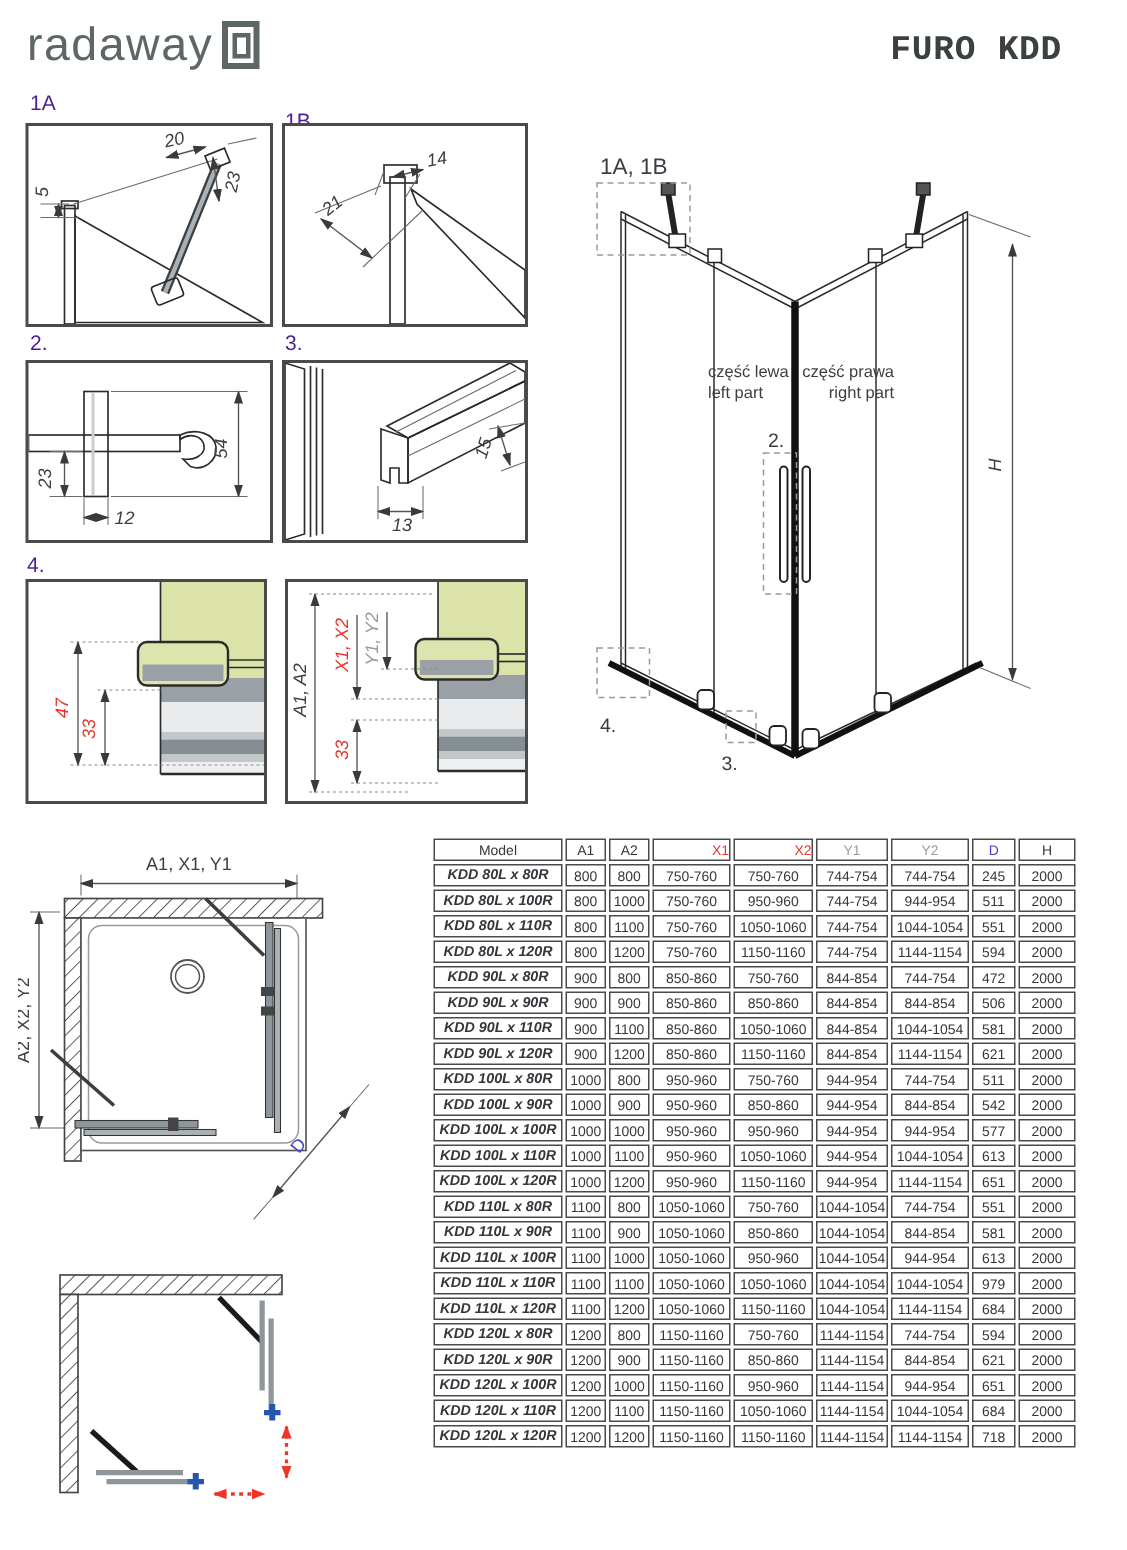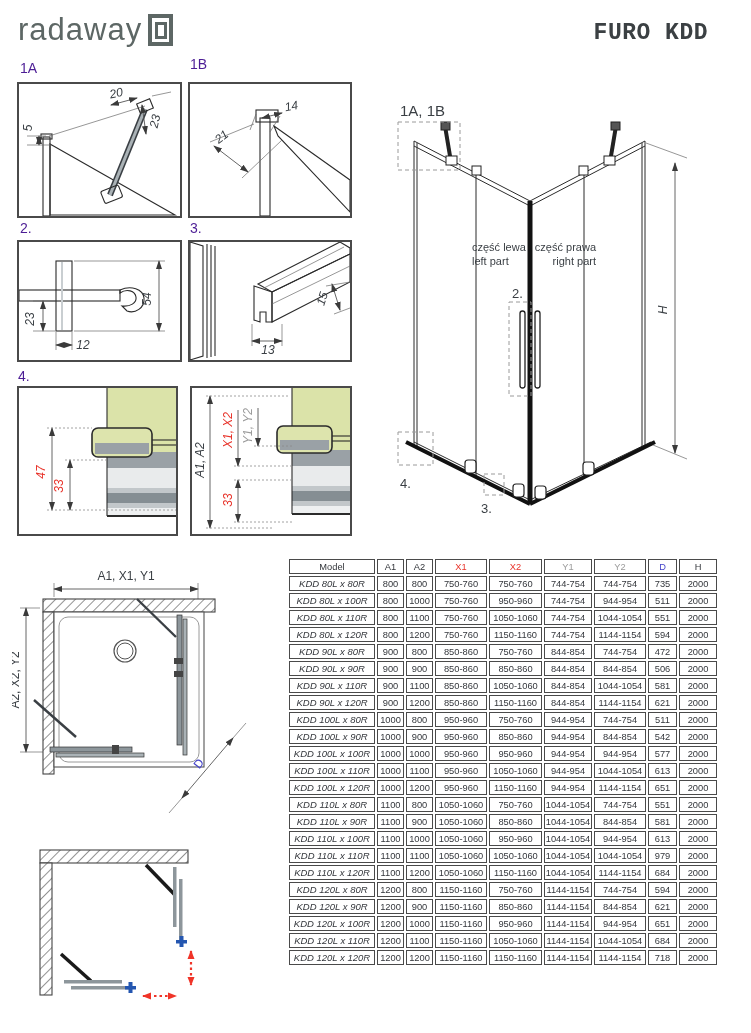--- a/index.html
+++ b/index.html
@@ -22,22 +22,22 @@
   .dimln{stroke:#555;stroke-width:.9;fill:none;}
   .dot{stroke:#8a8a8a;stroke-width:.8;stroke-dasharray:2,2;fill:none;}
   .oln{stroke:#2b2b2b;stroke-width:1.1;fill:none;}
   .dash{fill:none;stroke:#9a9a9a;stroke-width:1;stroke-dasharray:4,3;}
   
   #spec{position:absolute;left:287px;top:557px;width:432px;border-collapse:separate;border-spacing:2px;
         table-layout:fixed;background:#fff;}
   #spec td,#spec th{border:1px solid #4a4a4a;font-size:9.3px;text-align:center;vertical-align:middle;
         height:13px;padding:0;color:#33363b;white-space:nowrap;overflow:hidden;}
   #spec th{font-weight:normal;}
-  #spec td.model{font-weight:normal;font-style:italic;font-size:9.5px;}
-  #spec .hred{color:#e8332a;} #spec .hgray{color:#9b9b9b;} #spec .hblue{color:#4443c9;}
+  #spec td.model{font-weight:bold;font-style:italic;font-size:9.5px;}
+  #spec .hred{color:#e8332a;text-align:right;} #spec .hgray{color:#9b9b9b;} #spec .hblue{color:#4443c9;}
 </style>
 </head>
 <body>
 
 <div id="page">
 
   <svg width="0" height="0" style="position:absolute" aria-hidden="true">
     <defs>
       <linearGradient id="gH" x1="0" y1="0" x2="1" y2="0">
         <stop offset="0" stop-color="#1f6aa5"></stop>
@@ -96,21 +96,21 @@
         <line x1="20" y1="52" x2="20" y2="61" class="dimln" marker-start="url(#mA)" marker-end="url(#mA)"></line>
         <line x1="8" y1="52" x2="27" y2="52" class="thin"></line>
           <line x1="8" y1="61" x2="33" y2="61" class="thin"></line>
         <text class="dim" x="98" y="13" text-anchor="middle" transform="rotate(-12 98 13)">20</text>
         <text class="dim" x="140" y="38" text-anchor="middle" transform="rotate(-78 140 38)">23</text>
         <text class="dim" x="13" y="44" text-anchor="middle" transform="rotate(-90 13 44)">5</text>
       </g>
     </svg>
   </div>
 
-  <div class="dlabel" style="left:190px;top:56px">1B</div>
+  <div class="dlabel" style="left:190px;top:72px">1B</div>
   <div class="dbox" style="left:188px;top:82px;width:164px;height:136px">
     <svg viewBox="0 0 160 132">
       <g>
         <rect x="70" y="34" width="10" height="98" fill="#aab2b6" class="oln"></rect>
         <rect x="66" y="26" width="22" height="12" fill="#8d969b" class="oln"></rect>
         <polygon points="84,42 160,96 160,128 88,52" fill="url(#gD)" class="oln"></polygon>
       </g>
       <g>
         <line x1="72" y1="34" x2="92" y2="29" class="dimln" marker-start="url(#mA)" marker-end="url(#mA)"></line>
         <line x1="66" y1="30" x2="60" y2="46" class="thin"></line>
@@ -408,21 +408,21 @@
       </thead>
     <tbody>
         <tr>
           <td class="model">KDD 80L x 80R</td>
           <td>800</td>
           <td>800</td>
           <td>750-760</td>
           <td>750-760</td>
           <td>744-754</td>
           <td>744-754</td>
-          <td>735</td>
+          <td>245</td>
           <td>2000</td>
         </tr>
         <tr>
           <td class="model">KDD 80L x 100R</td>
           <td>800</td>
           <td>1000</td>
           <td>750-760</td>
           <td>950-960</td>
           <td>744-754</td>
           <td>944-954</td>

